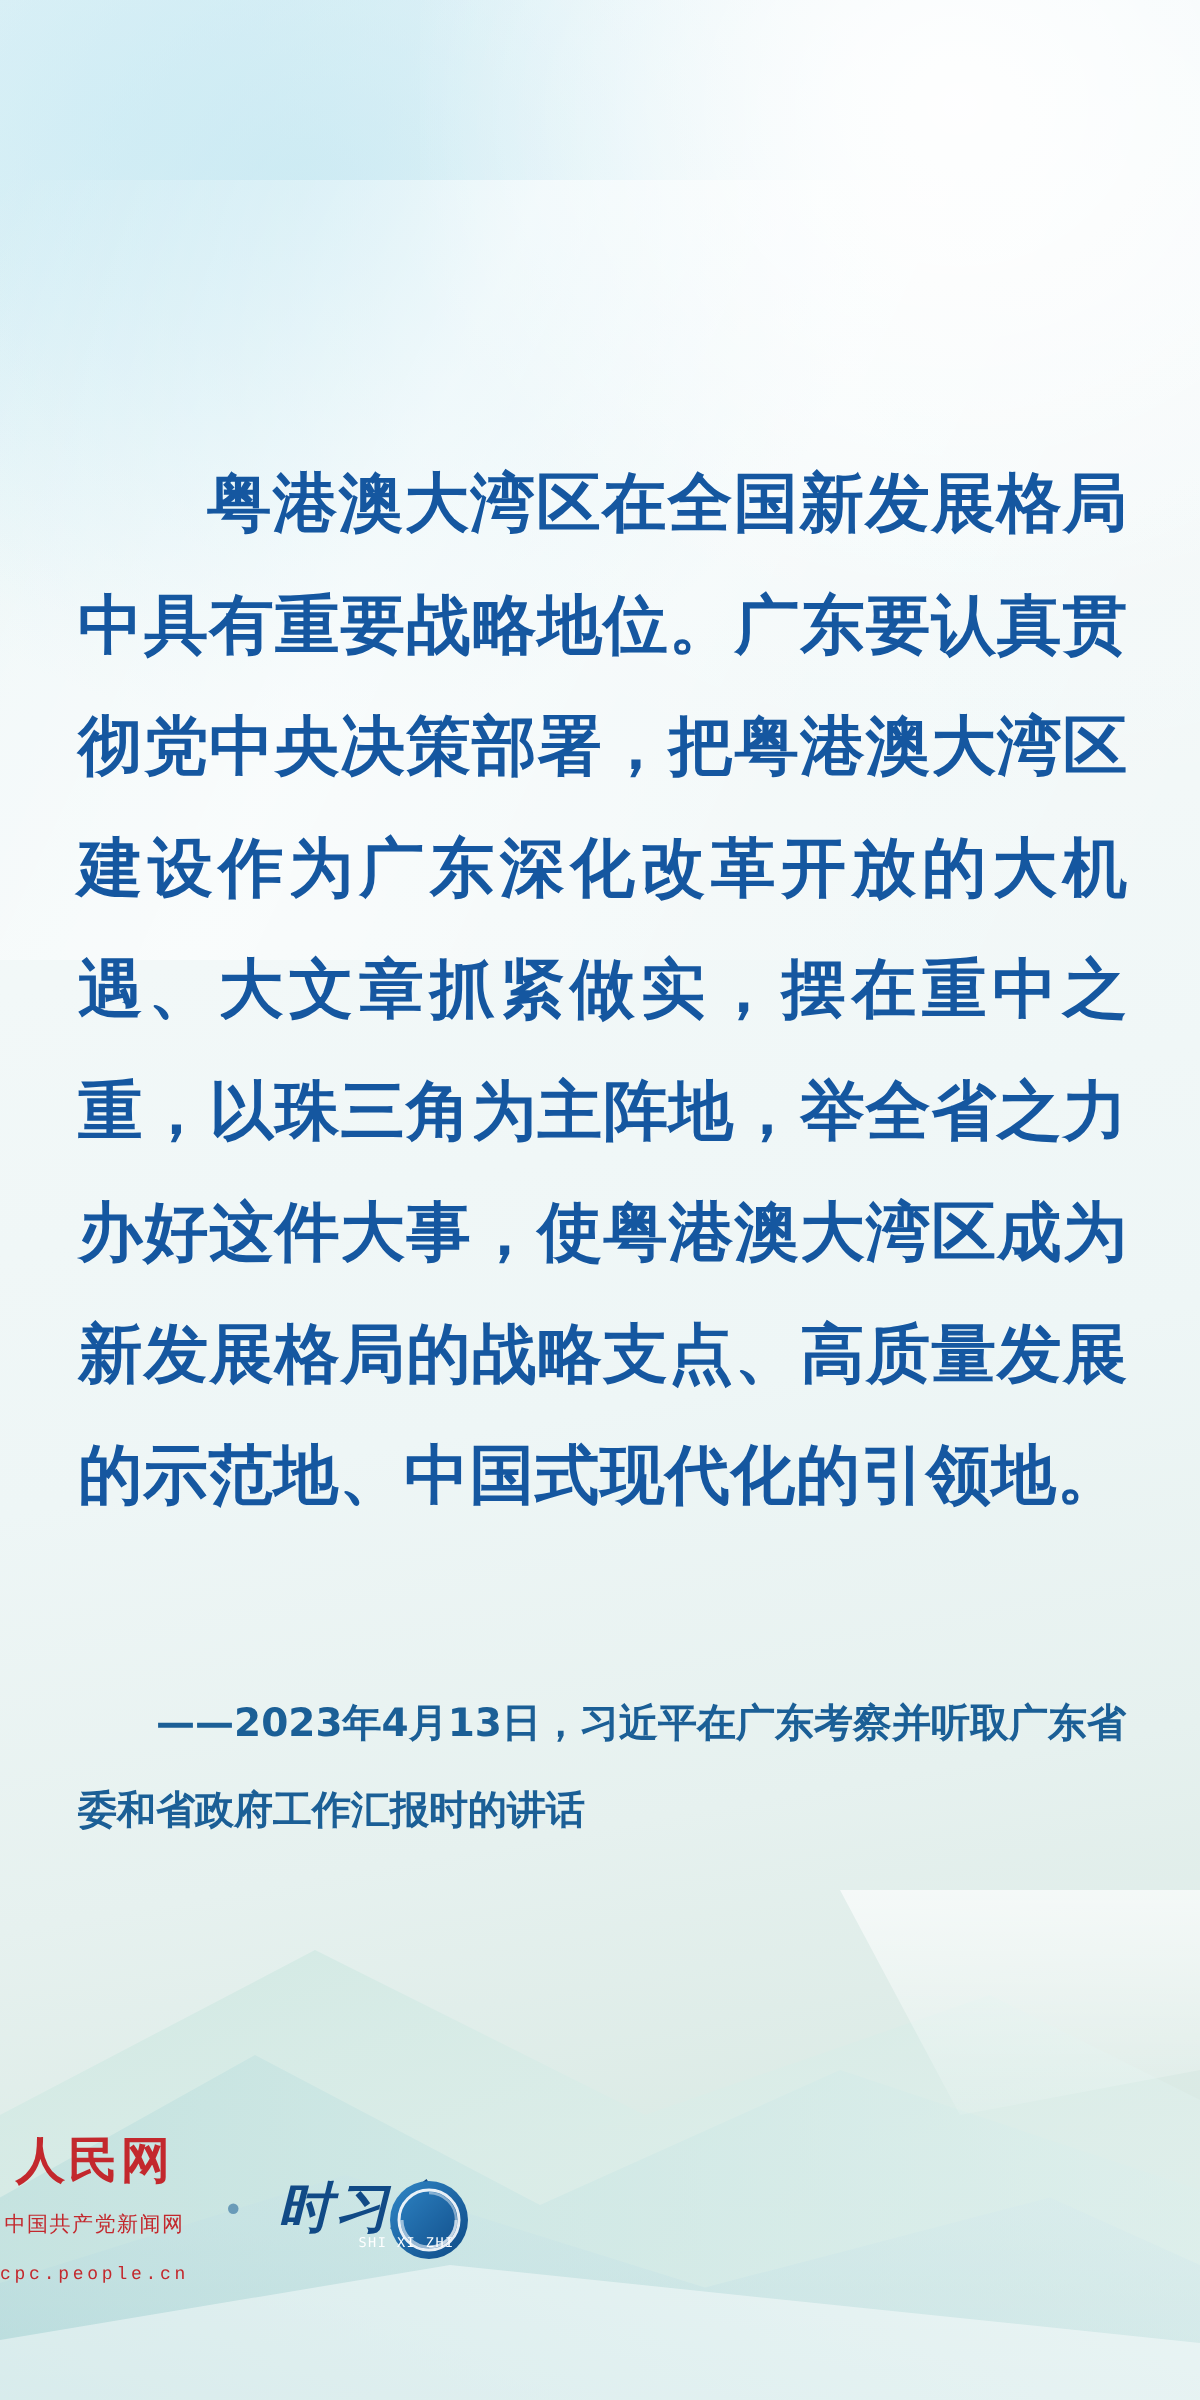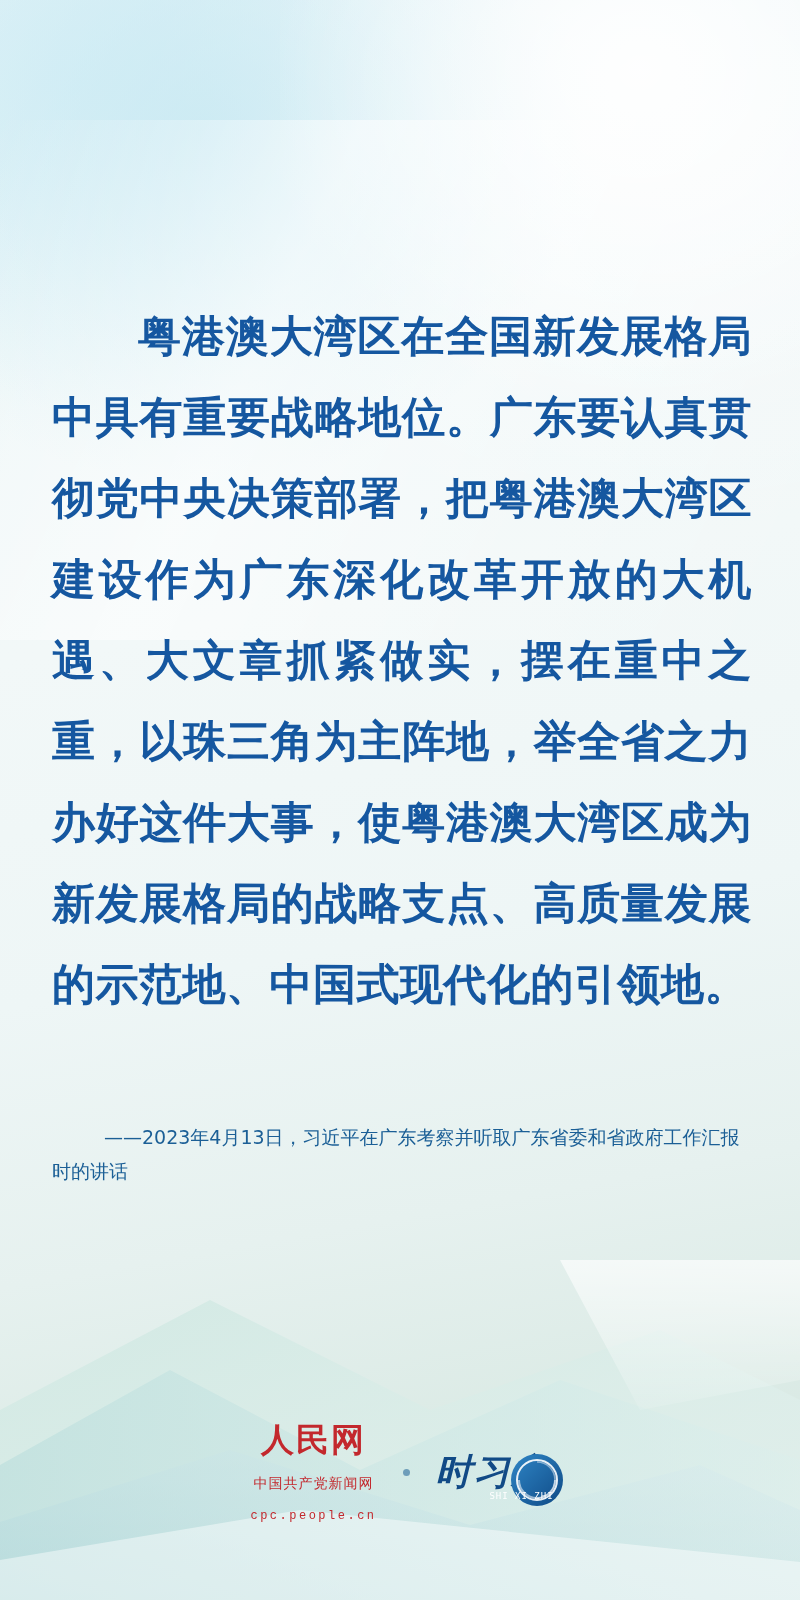--- a/index.html
+++ b/index.html
@@ -89,36 +89,36 @@
     text-align: justify;
     text-justify: inter-ideograph;
   }
 
   .source {
     position: absolute;
     left: 52px;
     top: 1120px;
     width: 700px;
     font-family: "DejaVu Sans", "Liberation Sans", sans-serif;
-    font-size: 19px;
-    line-height: 34px;
+    font-size: 26px;
+    line-height: 58px;
     color: #1b5f96;
     text-indent: 52px;
     text-align: left;
+    font-weight: bold;
   }
 
   
   .footer {
     position: absolute;
     left: 0;
     bottom: 78px;
     width: 800px;
     display: flex;
     align-items: center;
-    justify-content: center;
     gap: 26px;
   }
 
   .people-logo {
     display: flex;
     flex-direction: column;
     align-items: center;
     line-height: 1;
   }
   .people-logo .cn {

